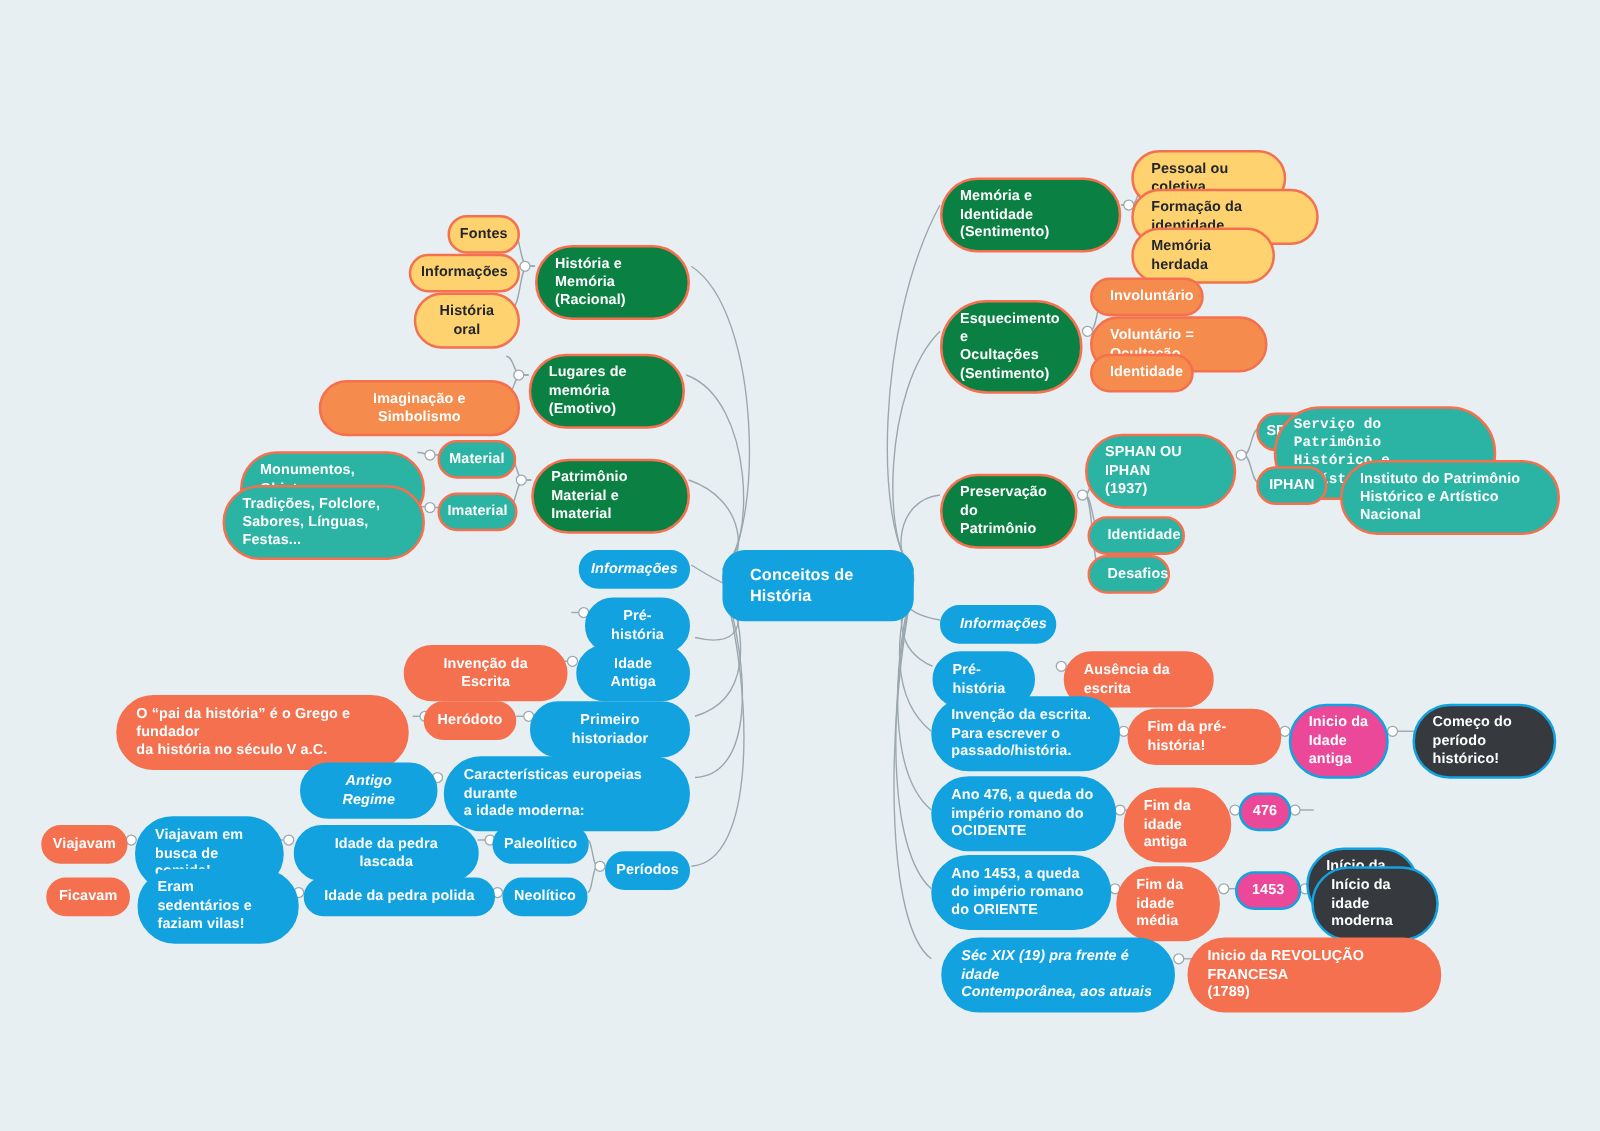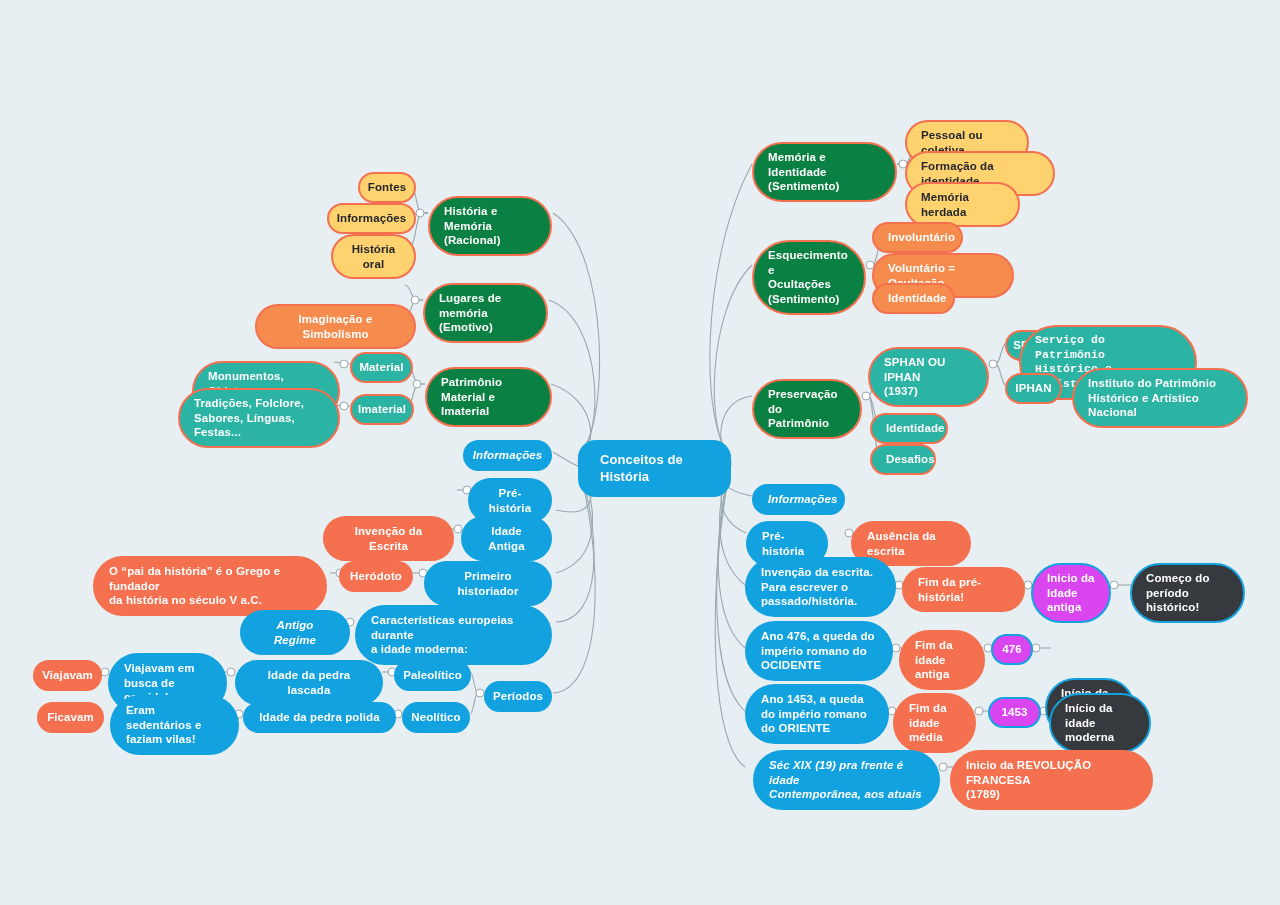--- a/index.html
+++ b/index.html
@@ -48,21 +48,21 @@
     border-radius: 18px;
     justify-content: center;
   }
   
   .c-green   { background:#0b8043; border-color:#f4704f; color:#ffffff; }
   .c-yellow  { background:#ffd270; border-color:#f4704f; color:#23262b; }
   .c-orange  { background:#f58b4c; border-color:#f4704f; color:#ffffff; }
   .c-teal    { background:#2bb3a3; border-color:#f4704f; color:#ffffff; }
   .c-blue    { background:#13a2e0; border-color:#13a2e0; color:#ffffff; }
   .c-red     { background:#f4704f; border-color:#f4704f; color:#ffffff; }
-  .c-navy    { background:#d946ef; border-color:#13a2e0; color:#ffffff; }
+  .c-navy    { background:#ec4899; border-color:#13a2e0; color:#ffffff; }
   .c-dark    { background:#36393d; border-color:#13a2e0; color:#ffffff; }
   .c-central { background:#13a2e0; border-color:#13a2e0; color:#ffffff; }
   .it { font-style: italic; }
   .ctr { justify-content: center; text-align: center; }
 </style>
 </head>
 <body>
 
 <div id="canvas">
 

